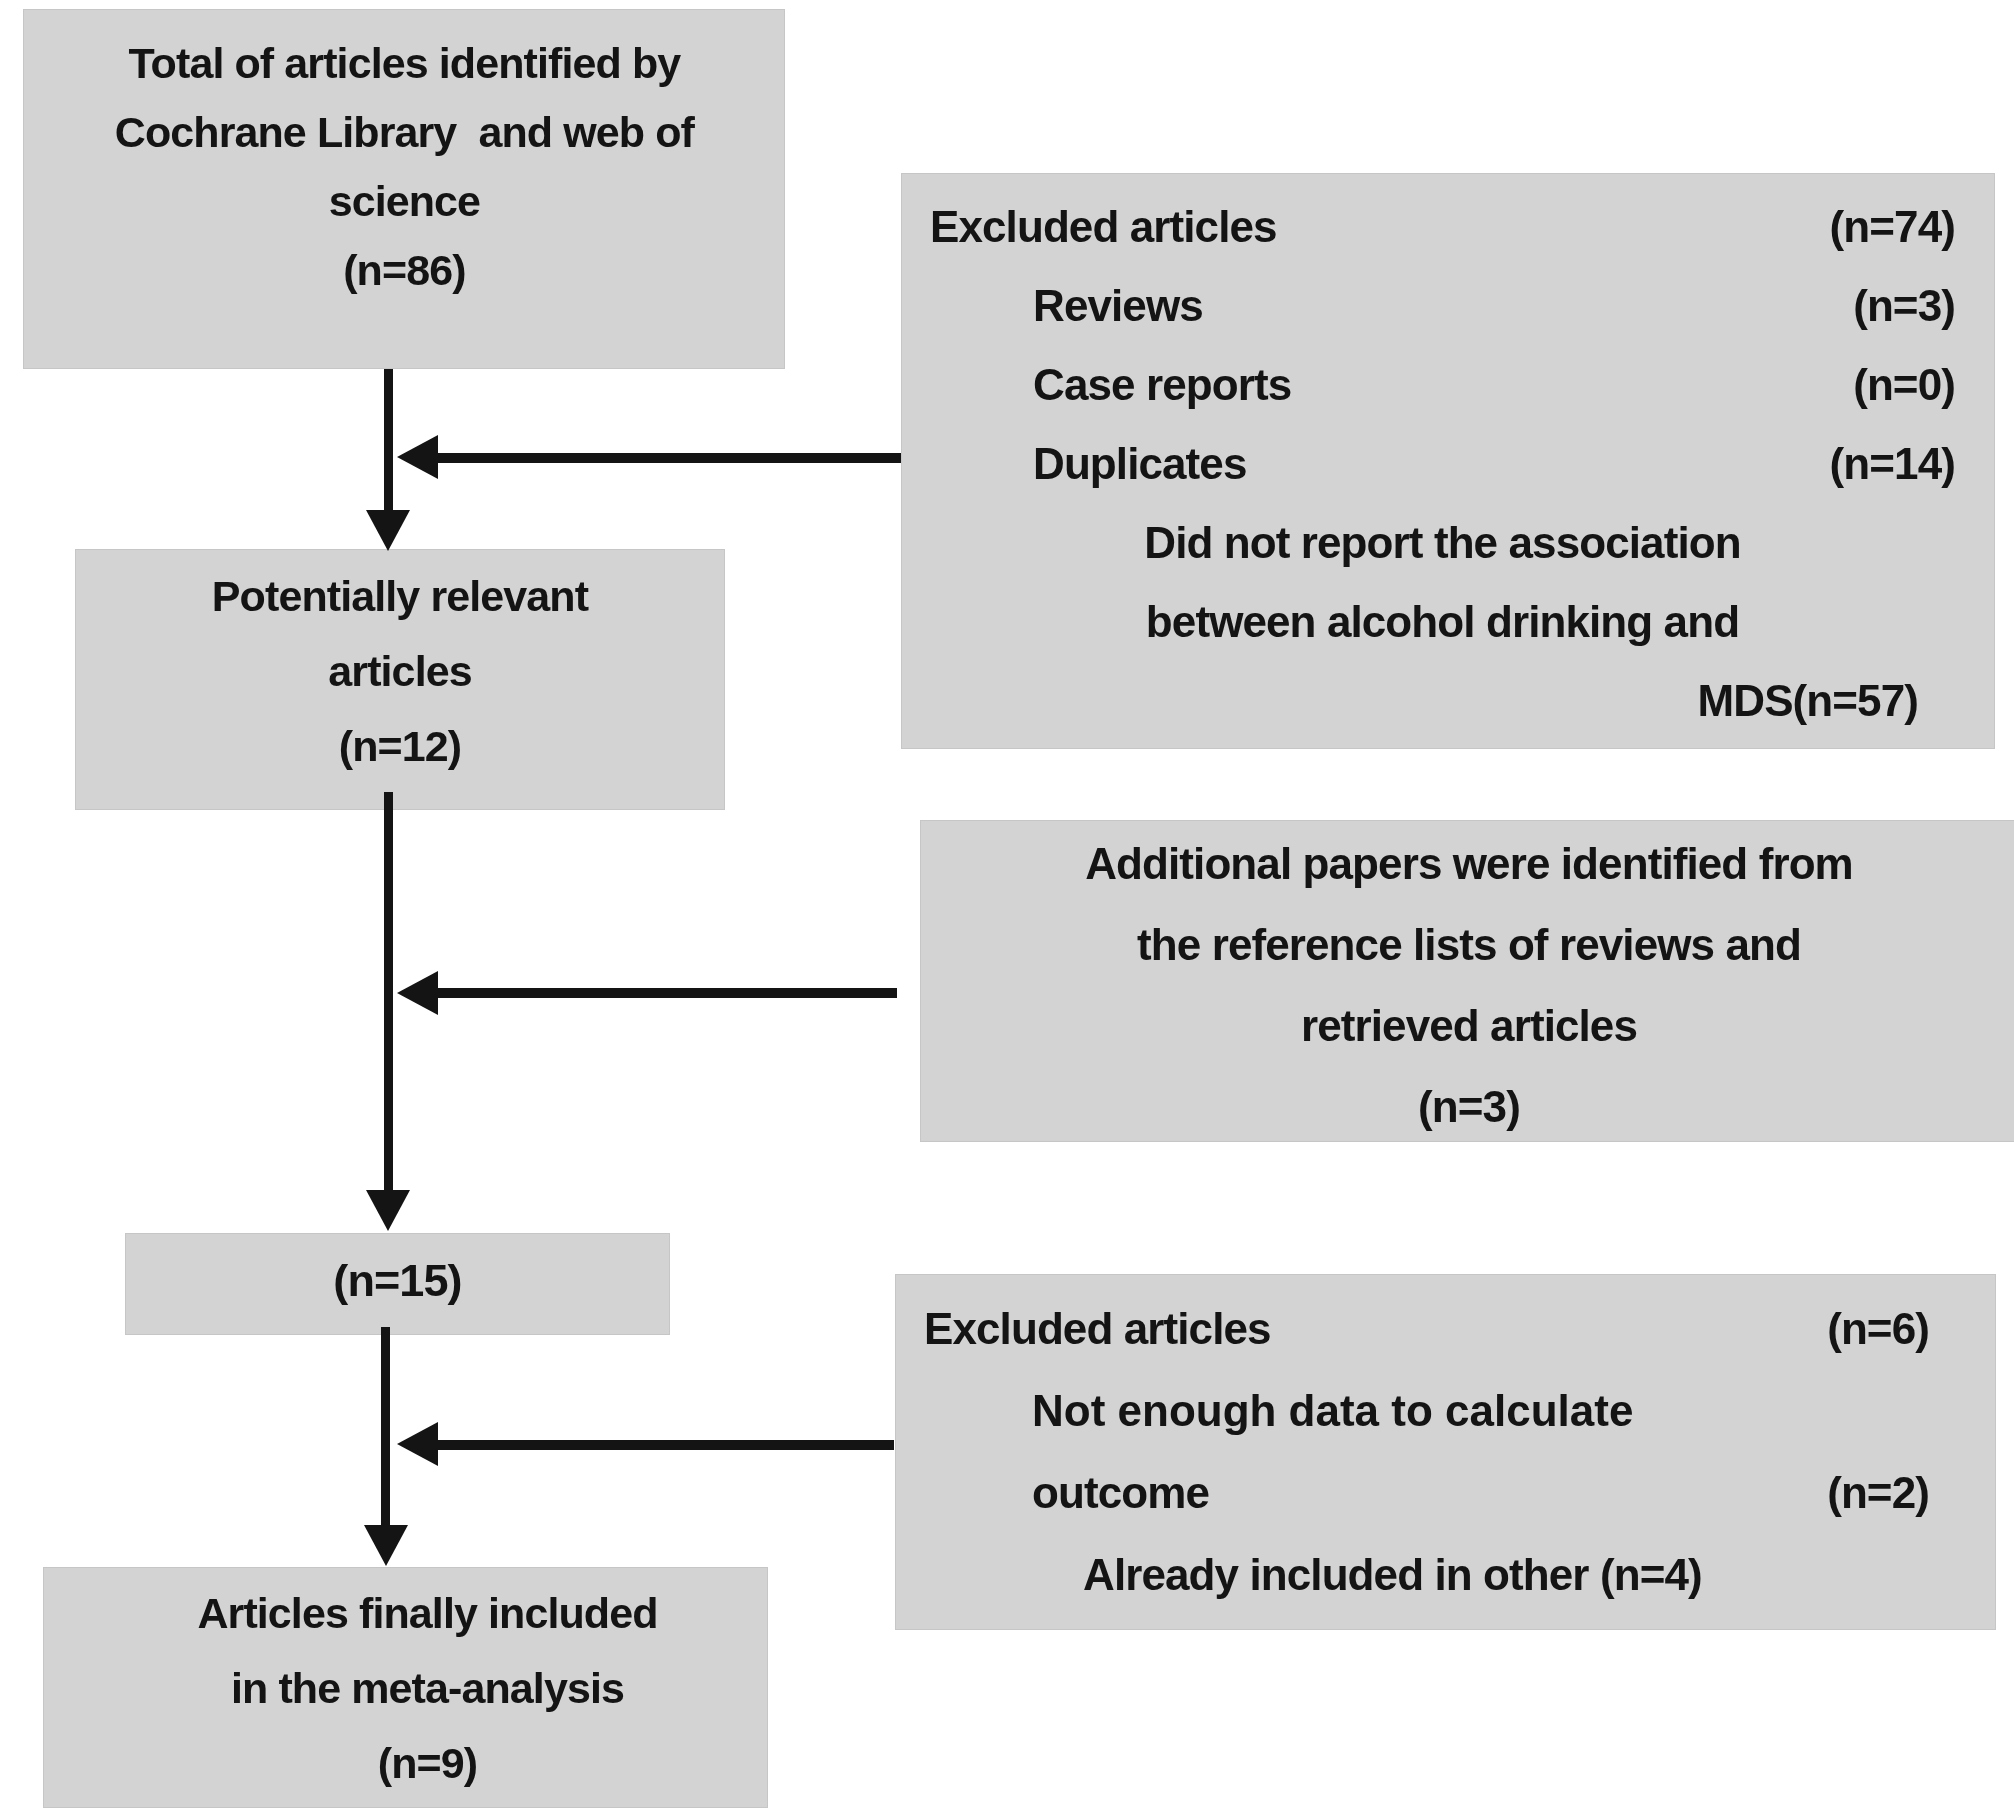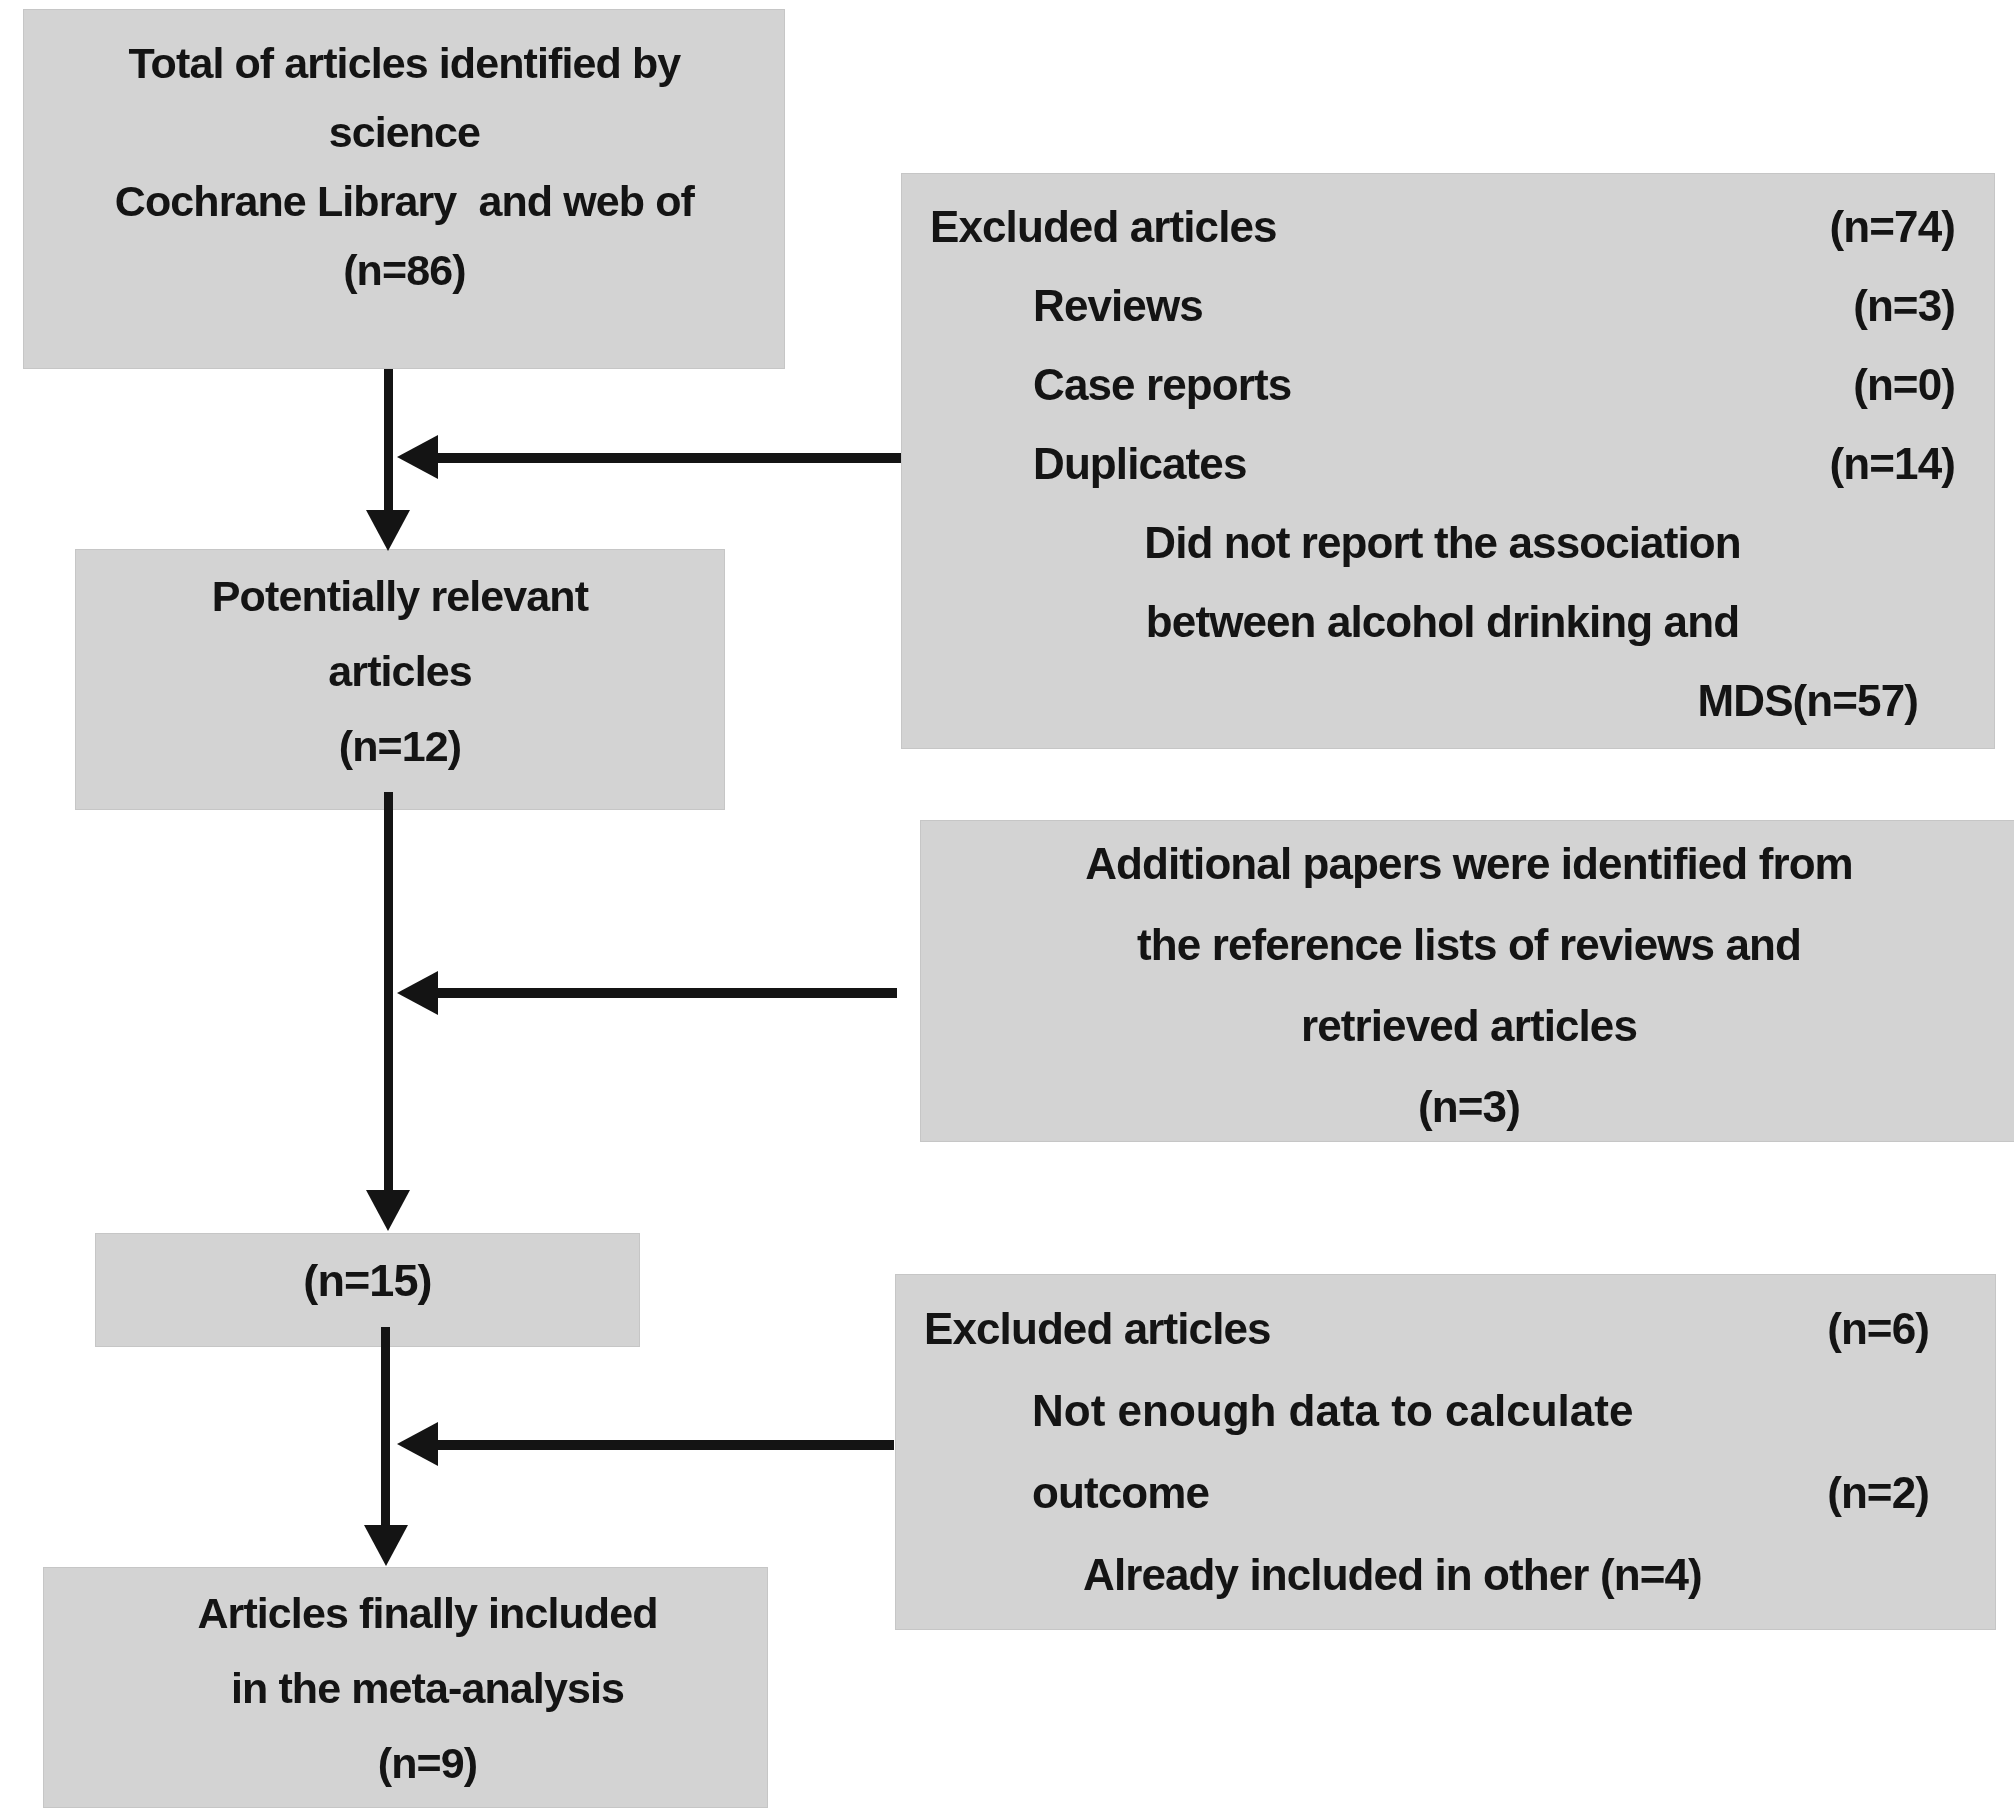--- a/index.html
+++ b/index.html
@@ -19,21 +19,21 @@
     box-sizing:border-box;
   }
   .bline{
     text-align:center;
     white-space:pre-wrap;
     letter-spacing:-0.9px;
   }
   
   #box-identified{left:23.4px;top:9.4px;width:762px;height:360px;font-size:43px;line-height:69px;padding-top:19px;}
   #box-relevant{left:75px;top:549px;width:650px;height:261px;font-size:43px;line-height:75px;padding-top:9.4px;}
-  #box-combined{left:95px;top:1233px;width:545px;height:114px;font-size:45px;line-height:94px;}
+  #box-combined{left:125px;top:1233px;width:545px;height:102px;font-size:45px;line-height:94px;}
   #box-included{left:43px;top:1567px;width:725px;height:241px;font-size:43px;line-height:75px;padding-top:7.5px;padding-left:44px;}
   
   #box-excluded1{left:901px;top:173px;width:1094px;height:576px;font-size:44px;line-height:79px;padding:13px 39px 0 28px;}
   #box-additional{left:920px;top:820px;width:1098px;height:322px;font-size:44px;line-height:81px;padding-top:1.9px;}
   #box-excluded2{left:895px;top:1274px;width:1101px;height:356px;font-size:44px;line-height:82px;padding:13px 66px 0 28px;}
   .row{display:flex;justify-content:space-between;white-space:pre-wrap;letter-spacing:-0.9px;}
   .row .cnt{text-align:right;}
   .indent1{padding-left:103px;}
   .indent2{padding-left:108px;}
   .center-line{text-align:center;white-space:pre-wrap;letter-spacing:-0.9px;}
@@ -54,22 +54,22 @@
     border-right:41px solid #141414;
   }
 </style>
 </head>
 <body>
 
 <div class="canvas">
 
   <div class="box" id="box-identified">
     <div class="bline">Total of articles identified by</div>
+    <div class="bline">Cochrane Library  and web of</div>
     <div class="bline">science</div>
-    <div class="bline">Cochrane Library  and web of</div>
     <div class="bline">(n=86)</div>
   </div>
 
   <div class="box" id="box-excluded1">
     <div class="row">
       <span class="lbl">Excluded articles</span>
       <span class="cnt">(n=74)</span>
     </div>
     <div class="row indent1">
       <span class="lbl">Reviews</span>

